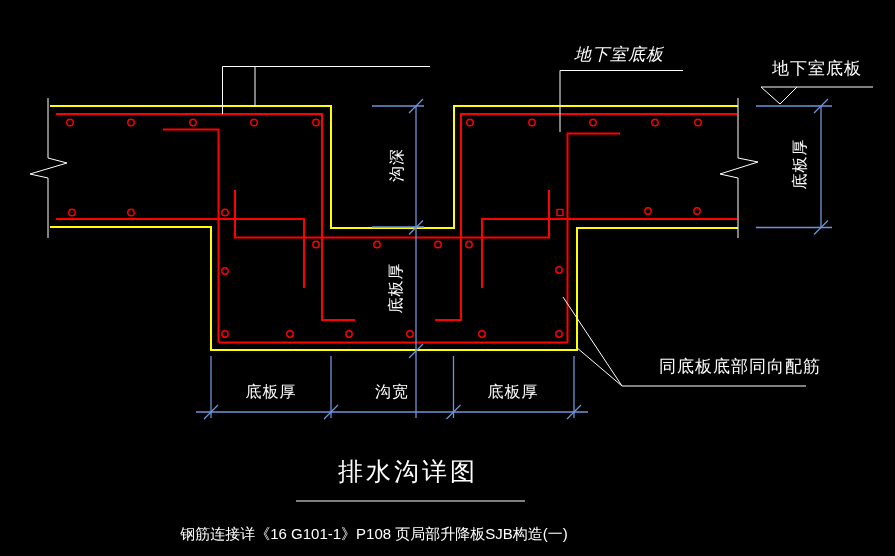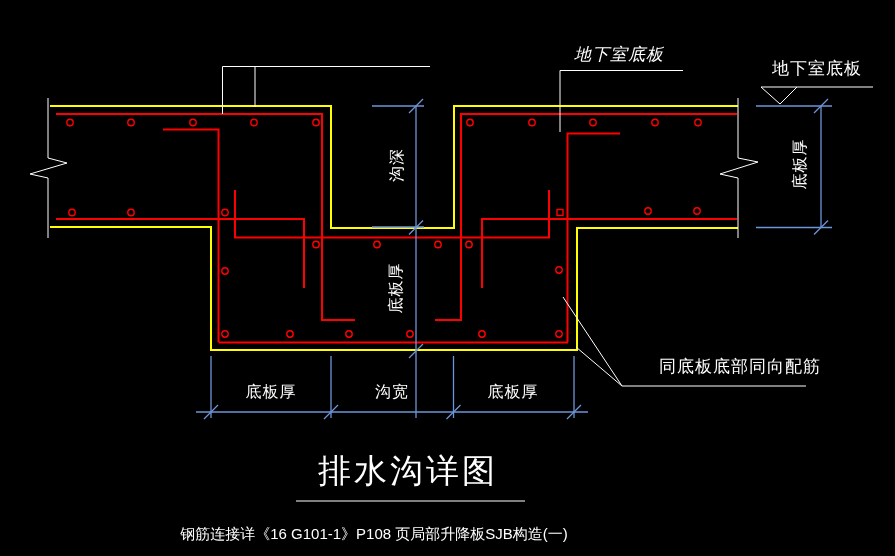--- a/index.html
+++ b/index.html
@@ -12,21 +12,21 @@
   .ln-r{stroke:var(--rebar,#f00);fill:none;stroke-width:2;}
   .dot-r{stroke:var(--rebar,#f00);fill:none;stroke-width:1.4;}
   .ln-w{stroke:var(--annotation,#fff);fill:none;stroke-width:1;}
   .ln-d{stroke:var(--dimension,#6e95d9);fill:none;stroke-width:1.3;}
   .lbl{
     position:absolute;color:var(--annotation,#fff);white-space:nowrap;
     transform:translate(-50%,-50%);font-size:17px;letter-spacing:1px;
   }
   .lbl.rot{transform:translate(-50%,-50%) rotate(-90deg);font-size:16px;}
   .lbl.dim{font-size:16px;}
-  .lbl.title{font-size:33px;letter-spacing:3px;}
+  .lbl.title{font-size:25px;letter-spacing:3px;}
   .lbl.note{font-size:15px;letter-spacing:0;}
 </style>
 </head>
 <body>
 
 <div class="canvas">
 
   <svg width="895" height="556" viewBox="0 0 895 556">
 
     <g>

